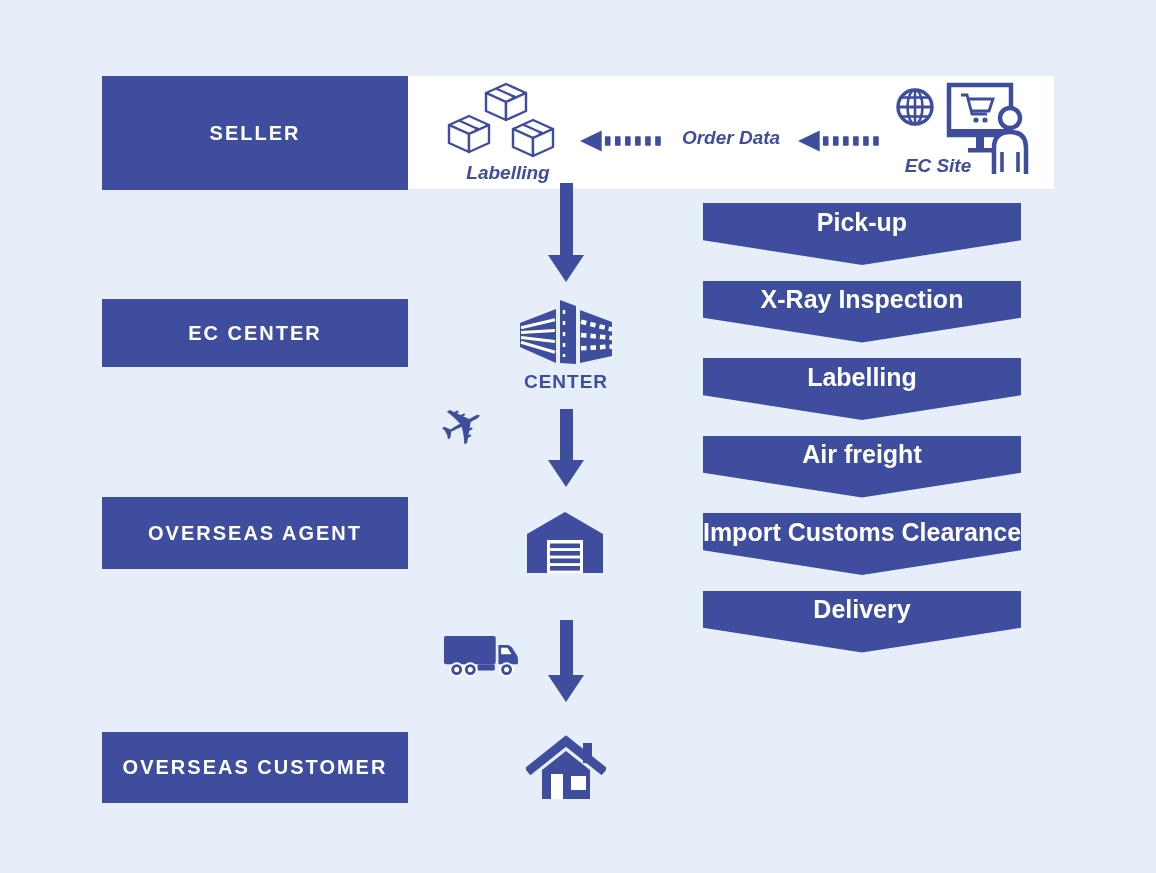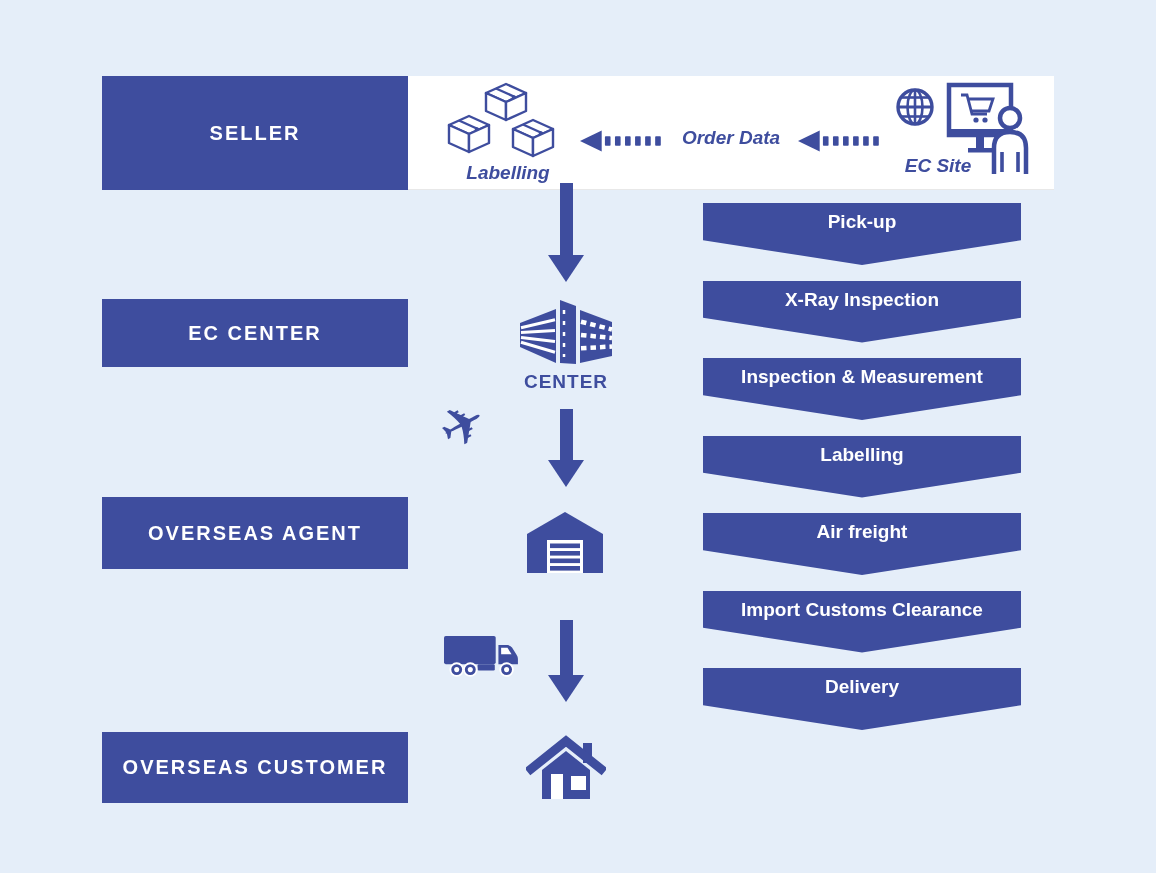--- a/index.html
+++ b/index.html
@@ -16,21 +16,21 @@
   #seller-panel { position:absolute; left:408px; top:76px; width:646px; height:114px;
     background:#FFFFFF; border-bottom:1px solid #E8E8E8; }
   .panel-caption { position:absolute; color:#3E4D9E; font-size:19px; font-weight:bold; text-align:center;font-style:italic; }
 
   
   #process-column { position:absolute; left:703px; top:203px; width:318px;
     display:flex; flex-direction:column; gap:15.5px; }
   .chevron { width:318px; height:62px; background:#3E4D9E;
     clip-path:polygon(0 0, 100% 0, 100% 60%, 50% 100%, 0 60%); }
   .chevron .step-label { height:38px; display:flex; align-items:center; justify-content:center;
-    color:#FFFFFF; font-size:19px; font-weight:bold; white-space:nowrap; }
+    color:#FFFFFF; font-size:25px; font-weight:bold; white-space:nowrap; }
 
   
   .down-arrow { position:absolute; width:36px; display:flex; flex-direction:column; align-items:center; }
   .down-arrow .shaft { width:13px; background:#3E4D9E; }
   .down-arrow .head { width:0; height:0; border-left:18px solid transparent;
     border-right:18px solid transparent; border-top:27px solid #3E4D9E; }
 
   .flow-caption { position:absolute; color:#3E4D9E; font-size:19px; font-weight:bold;
     text-align:center; letter-spacing:1px; }
 
@@ -222,23 +222,20 @@
   </svg>
 
   <div id="process-column">
     <div class="chevron">
       <div class="step-label">Pick-up</div>
     </div>
     <div class="chevron">
       <div class="step-label">X-Ray Inspection</div>
     </div>
     <div class="chevron">
-      <div class="step-label">Inspection &amp; Measurement</div>
-    </div>
-    <div class="chevron">
       <div class="step-label">Labelling</div>
     </div>
     <div class="chevron">
       <div class="step-label">Air freight</div>
     </div>
     <div class="chevron">
       <div class="step-label">Import Customs Clearance</div>
     </div>
     <div class="chevron">
       <div class="step-label">Delivery</div>

